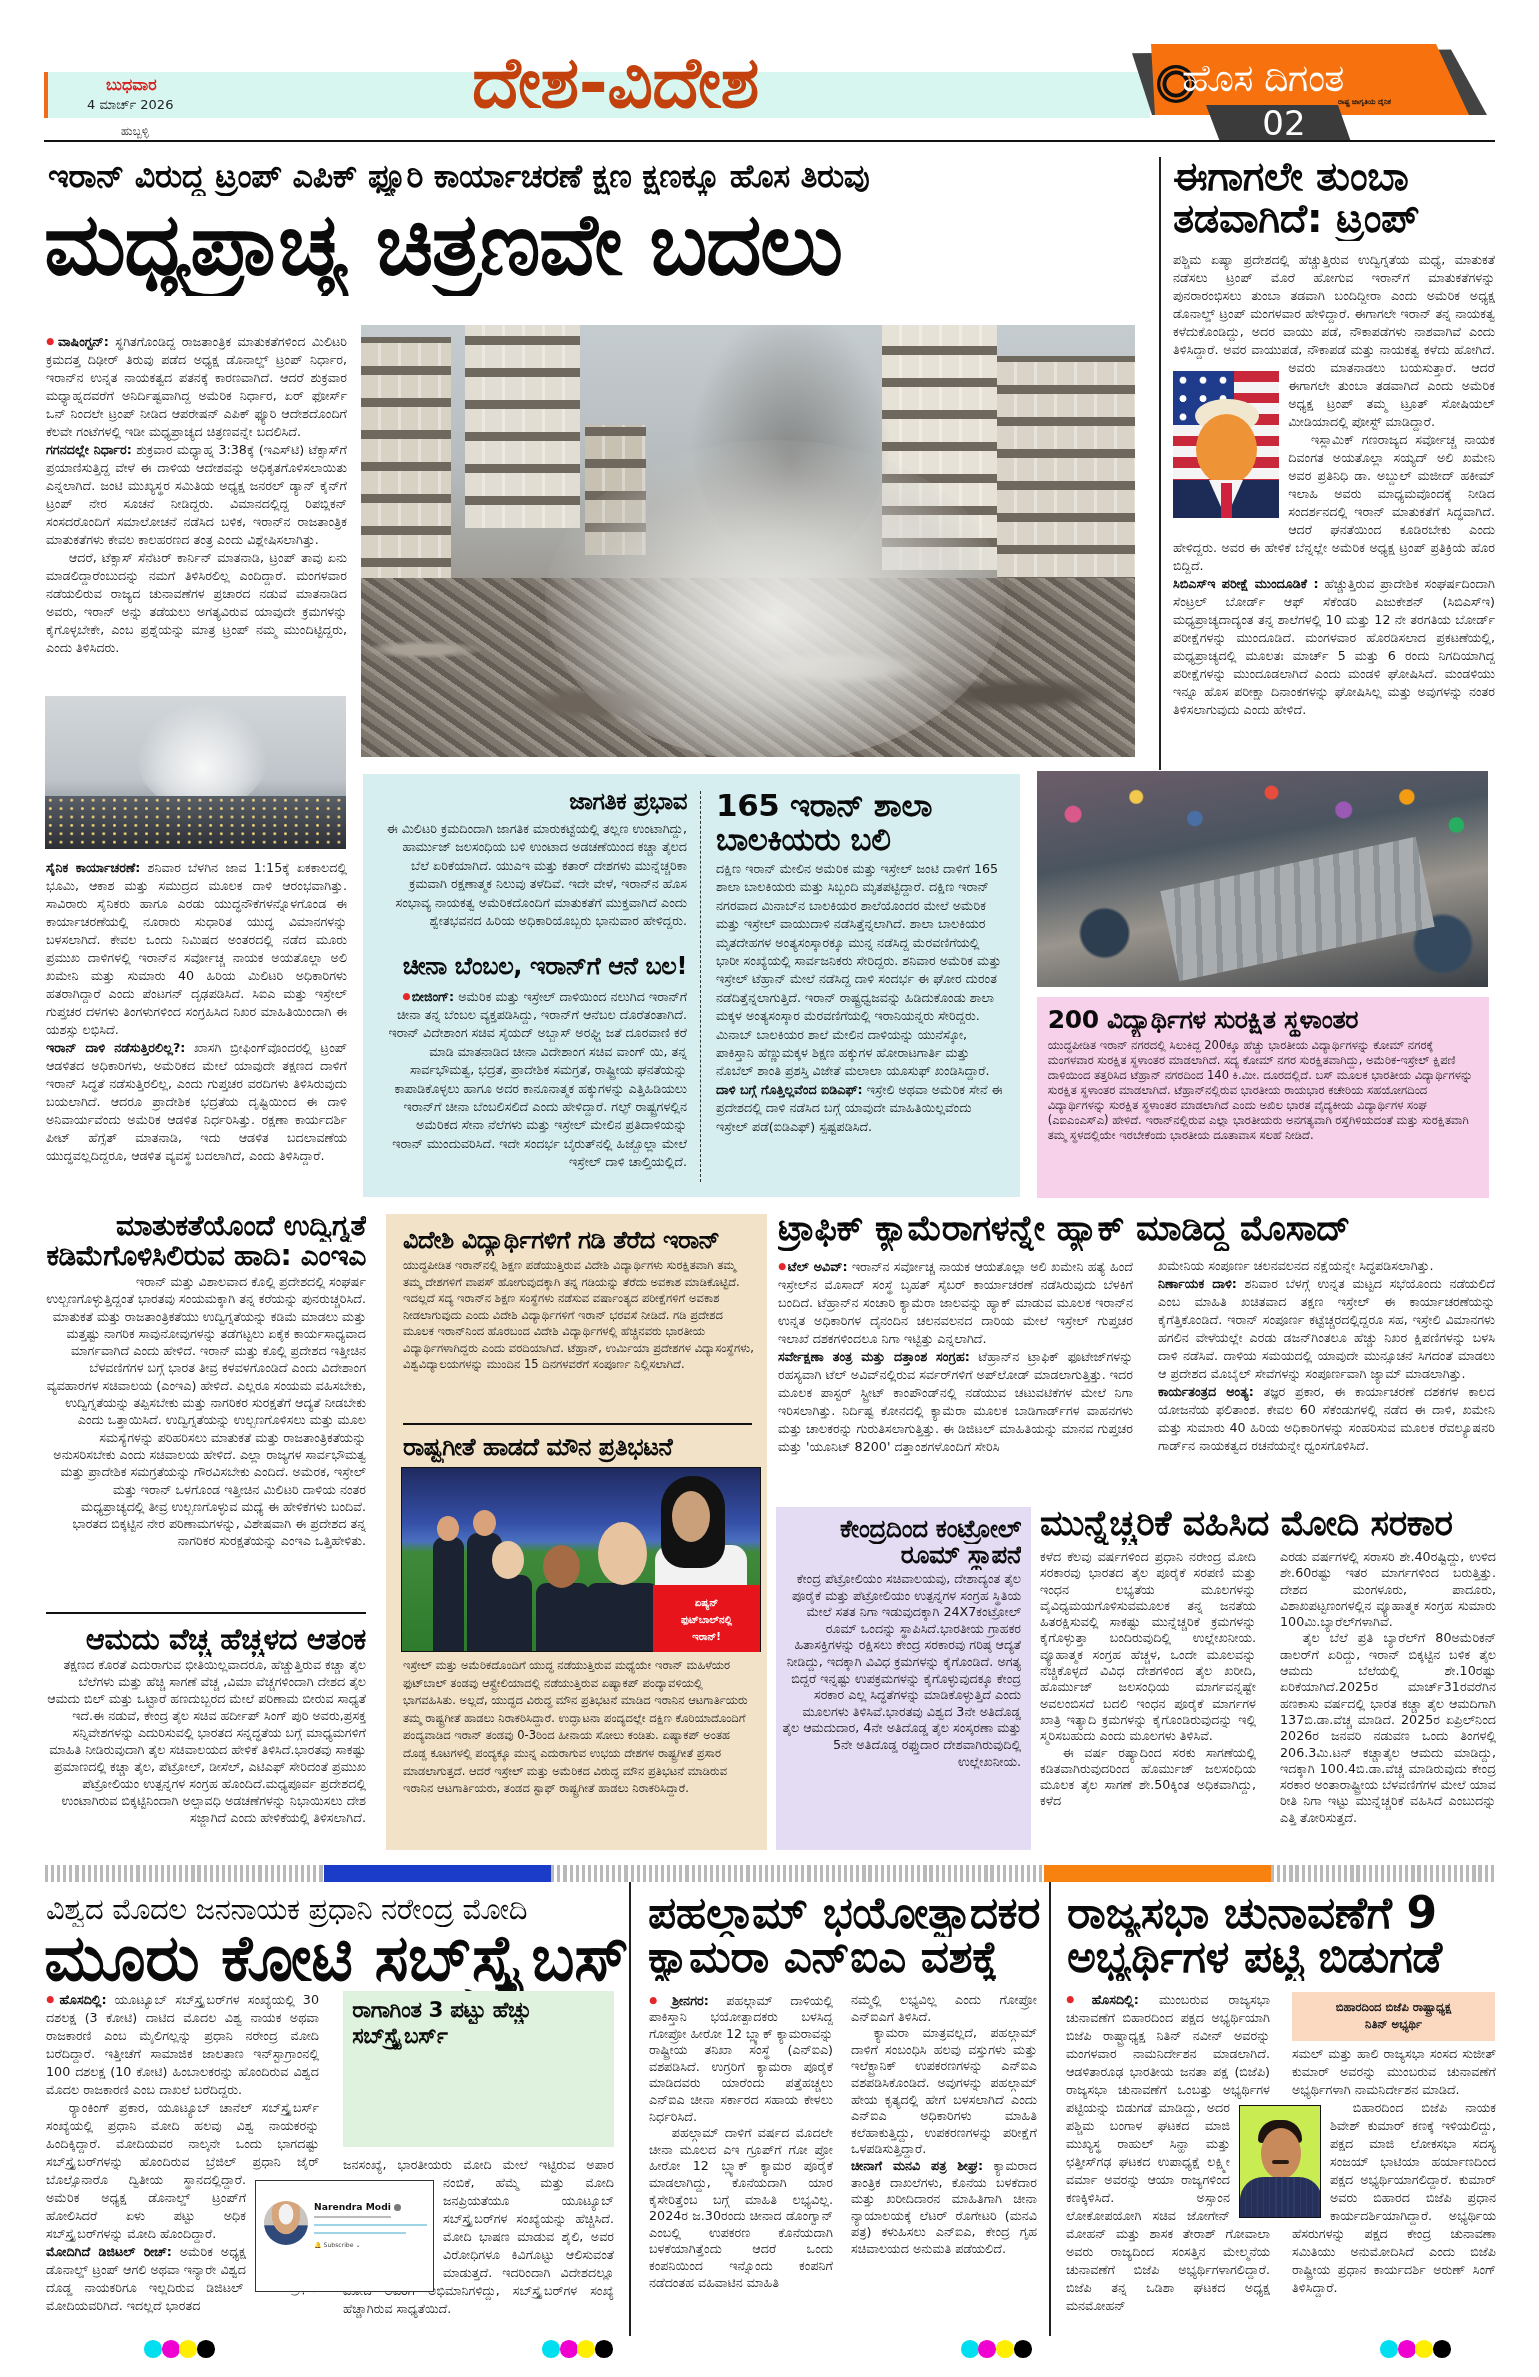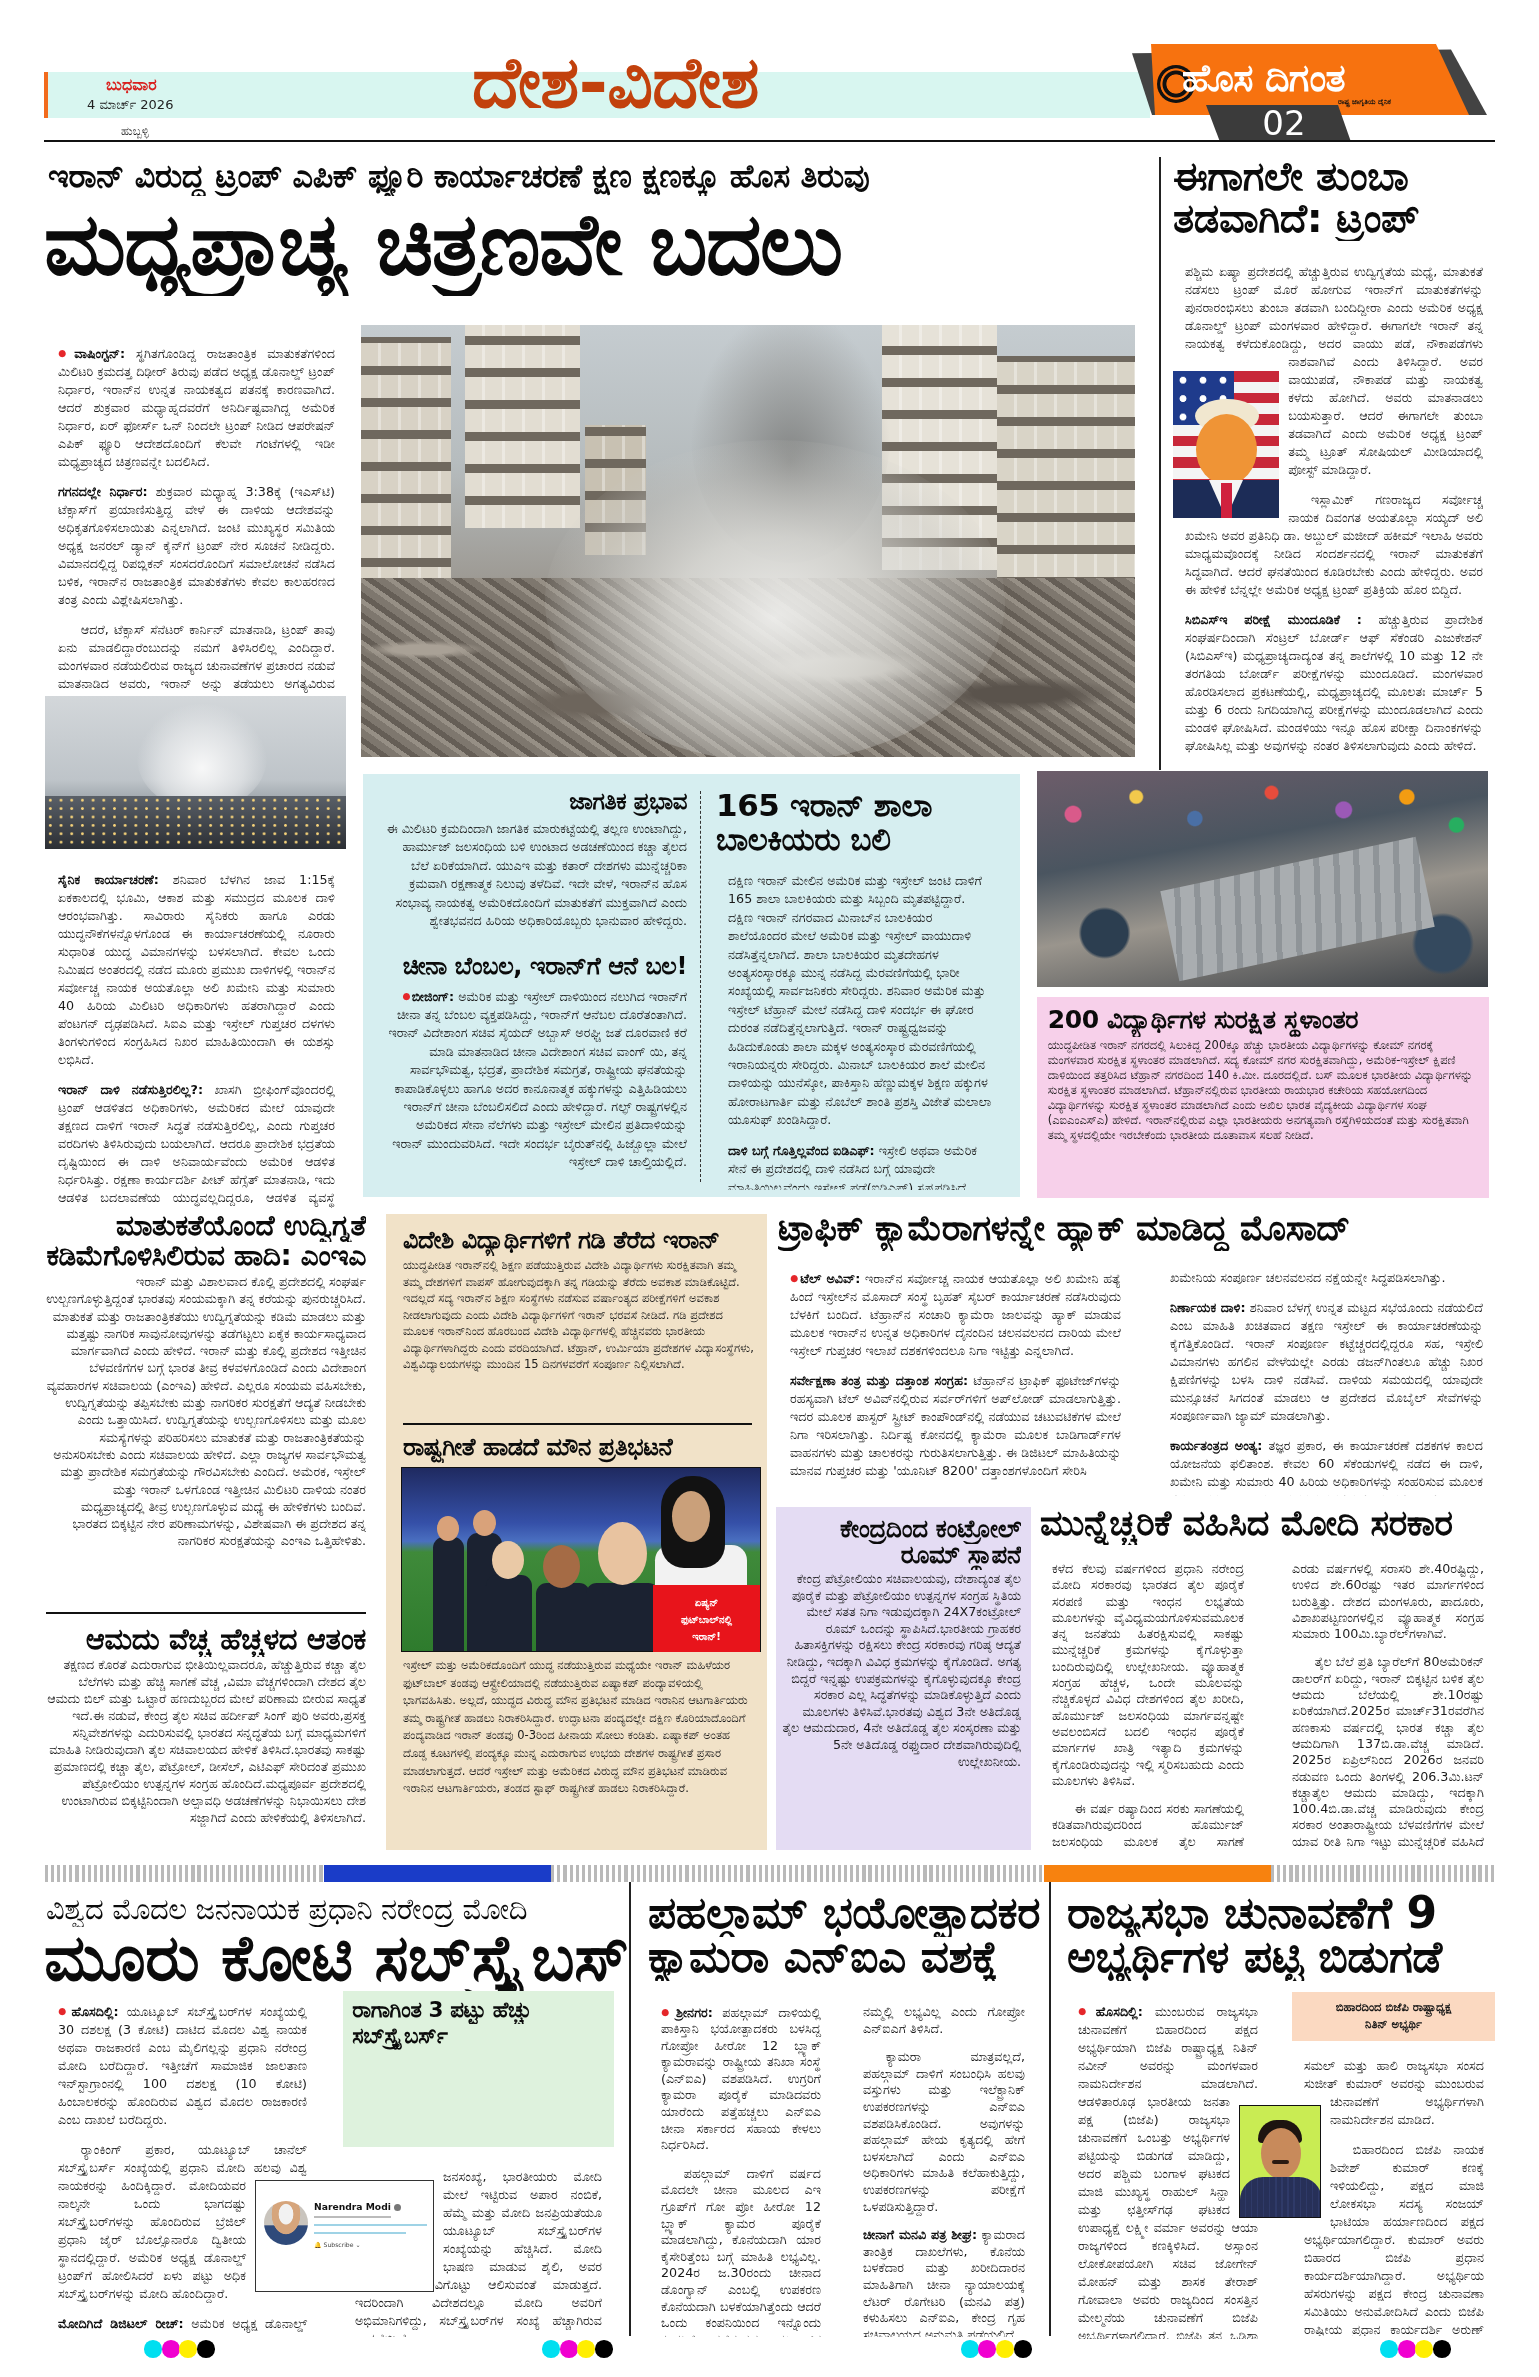--- a/index.html
+++ b/index.html
@@ -1,38 +1,38 @@
 <!DOCTYPE html>
 <html style="font-size:12.3px"><head>
 <meta charset="utf-8">
 <style>
 *{box-sizing:border-box;margin:0;padding:0}
 html,body{width:1539px;height:2377px}
 body{position:relative;background:#fff;color:#151515;font-family:"DejaVu Sans","Liberation Sans",sans-serif;overflow:hidden}
 .a{position:absolute}
 .hl{font-family:"DejaVu Sans",sans-serif;font-weight:bold;white-space:nowrap;overflow:hidden;letter-spacing:-0.4px;color:#0b0b0b}
 .bt{font-size:12.7px;line-height:18px;text-align:justify;overflow:hidden;color:#1a1a1a}
-.bt p{margin:12px}
+.bt p{margin:0}
 .bt p.ind{text-indent:1.8em}
 .bt b{font-weight:bold;color:#0b0b0b}
 .sm{font-size:11.5px;line-height:16.5px}
 .ra{text-align:right}
 .dot{color:#e5262a;font-size:9.2px;vertical-align:1.5px;margin-right:1.5px}
 .vrule{background:#222}
 .hrule{background:#111}
 
 .hdr-day{color:#d9211e;font-weight:bold;font-size:16px}
 .hdr-date{font-size:13px;color:#222}
 .hdr-city{font-size:11.5px;color:#222}
 .hdr-title{font-weight:bold;font-size:71px;line-height:77px;color:#c2410c;letter-spacing:-0.8px}
 .logo-shape{position:absolute;left:0;top:0;width:383px;height:107px}
 .logo-back{background:#434343;clip-path:polygon(13px 15.3px,332px 11.5px,368px 77px,33px 77px)}
 .logo-orange{background:#f7720f;clip-path:polygon(32px 6.1px,317px 6.1px,350px 77px,36px 77px)}
 .logo-tab{background:#3b3b3b;clip-path:polygon(87px 67px,219px 67px,232px 104px,101px 104px)}
-.logo-name{position:absolute;left:63px;top:18.4px;font-size:38px;font-weight:bold;color:#fff;white-space:nowrap;letter-spacing:-0.8px}
+.logo-name{position:absolute;left:63px;top:18.4px;font-size:38px;font-weight:normal;color:#fff;white-space:nowrap;letter-spacing:-0.8px}
 .logo-emblem{position:absolute;left:38px;top:27px;width:38px;height:38px;border-radius:50%;background:radial-gradient(circle at 50% 50%,#f7720f 0 9.2px,#111 10px 13px,#f7720f 14px 15.3px,#111 16px 19px)}
 .logo-tag{position:absolute;left:219px;top:60px;font-size:7px;font-weight:bold;color:#111;white-space:nowrap}
 .logo-page{position:absolute;left:123px;top:66px;width:84px;text-align:center;font-size:34px;font-weight:normal;color:#fff;line-height:38px}
 
 .photo{overflow:hidden;position:absolute}
 .ph-main{background:linear-gradient(180deg,#c5ccd0 0%,#b6bcbe 32%,#9e9b95 58%,#7f786f 78%,#5d5650 100%)}
 .bldg{position:absolute;background-color:#d8d2c5;background-image:repeating-linear-gradient(0deg,transparent 0 23px,#6f685e 23px 32px),repeating-linear-gradient(90deg,transparent 0 17px,rgba(255,255,255,.35) 17px 20px)}
 .smoke{position:absolute;border-radius:50%}
 .rubble{position:absolute;left:0;top:253px;width:774px;height:179px;background:
  radial-gradient(ellipse at 8% 40%,#a9a196 0 31px,transparent 61px),

